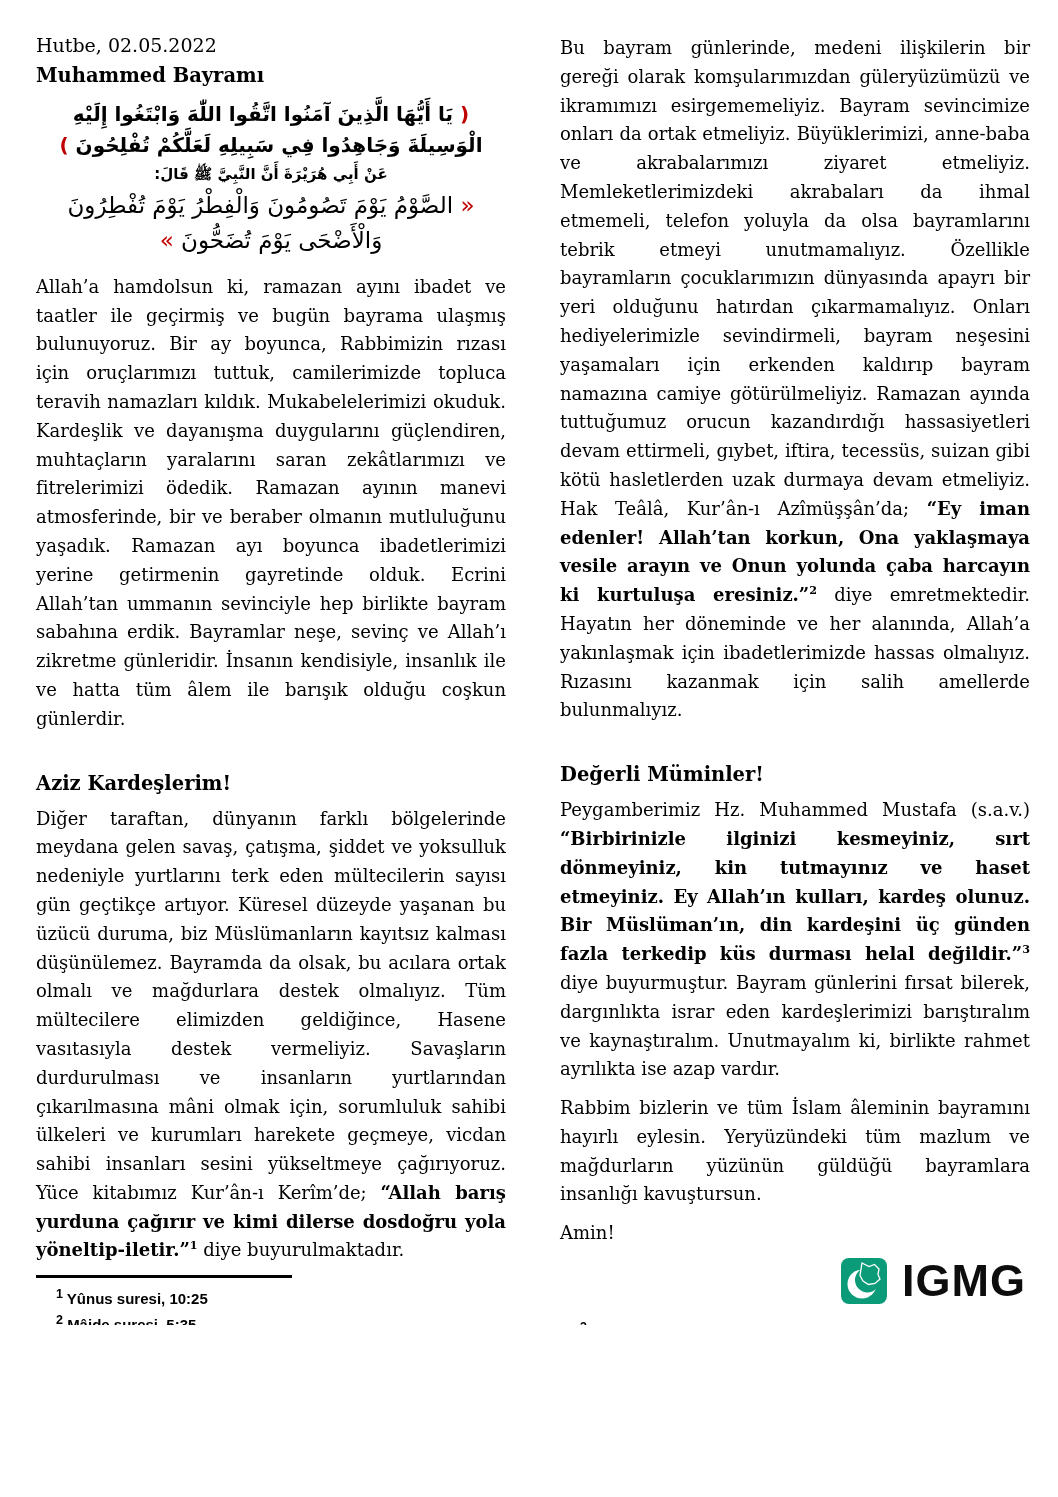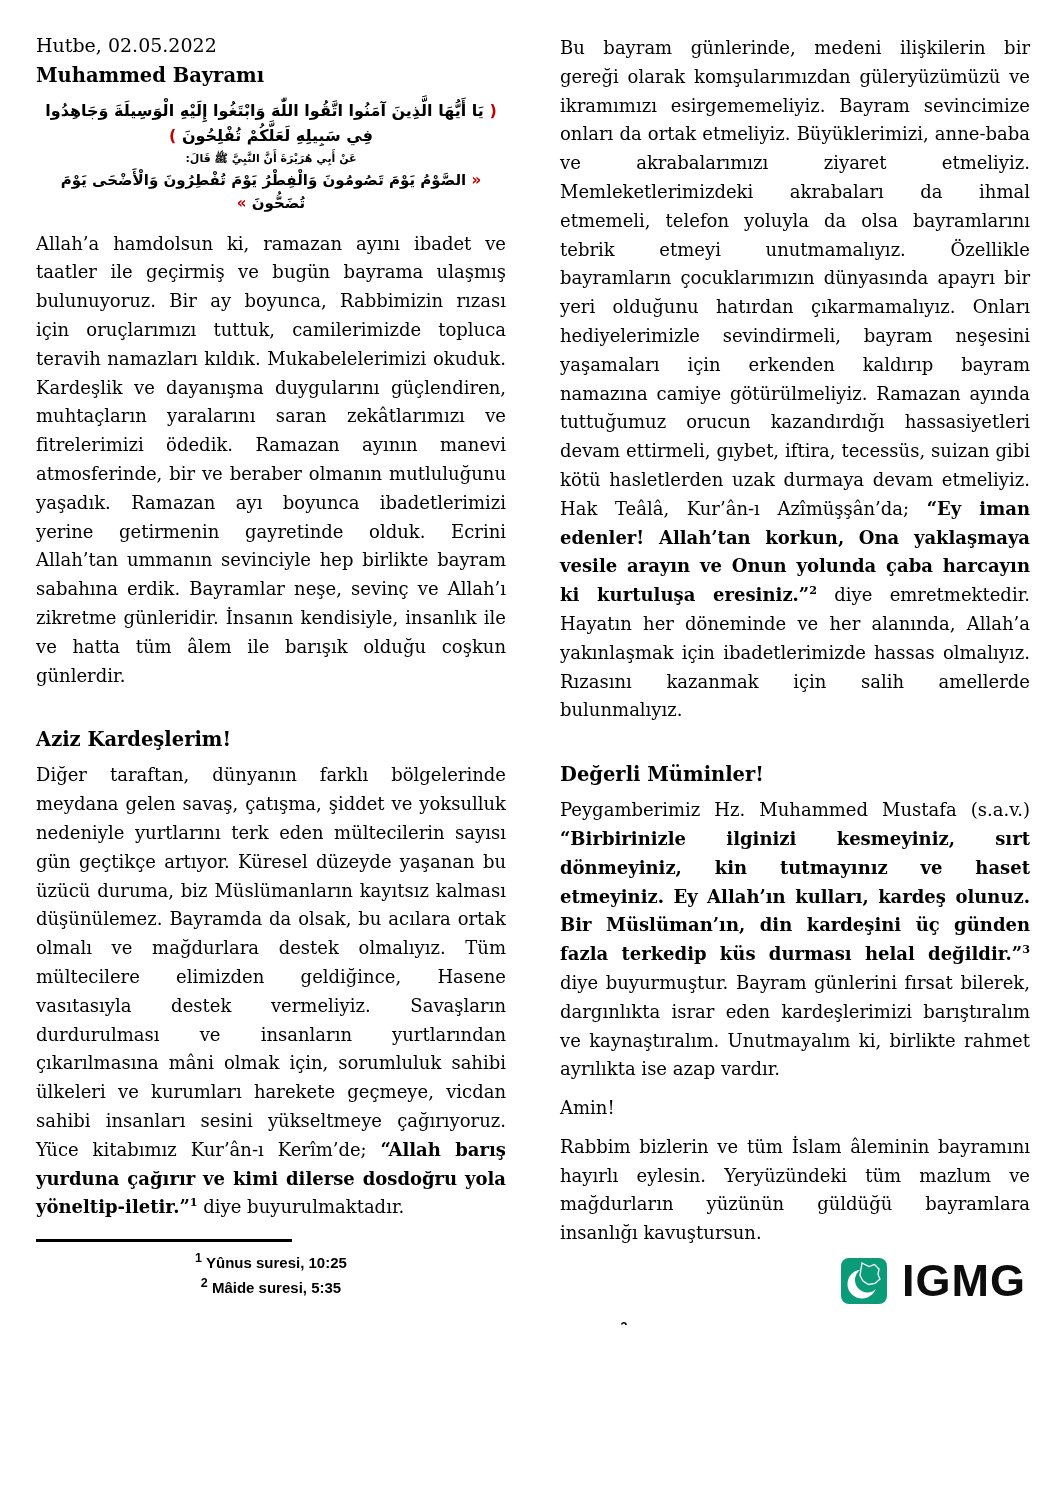--- a/index.html
+++ b/index.html
@@ -13,31 +13,31 @@
   }
   .col { flex:1 1 0; display:flex; flex-direction:column; min-width:0; }
   .body-text {
     font-size:18px; line-height:1.6; text-align:justify; margin:0 0 10px 0;
   }
   .doc-date { font-size:19px; margin:0 0 8px 0; text-align:left; }
   .doc-title { font-size:19.5px; font-weight:bold; margin:0 0 10px 0; text-align:left; }
   .section-heading { font-size:19.5px; font-weight:bold; margin:28px 0 10px 0; text-align:left; }
   .section-heading.first { margin-top:0; }
   .arabic { direction:rtl; text-align:center; font-family:"DejaVu Sans", sans-serif; margin:2px 0 14px 0; }
-  .arabic-verse   { font-size:16px; font-weight:bold; line-height:1.55; margin-bottom:0; }
-  .arabic-narrator{ font-size:11px; font-weight:bold; line-height:1.5; margin:2px 0; }
-  .arabic-hadith  { font-size:15px; font-weight:bold; line-height:1.55; }
+  .arabic-verse   { font-size:20px; font-weight:bold; line-height:1.55; margin-bottom:0; }
+  .arabic-narrator{ font-size:15px; font-weight:bold; line-height:1.5; margin:2px 0; }
+  .arabic-hadith  { font-size:23px; font-weight:normal; line-height:1.55; }
   .red { color:#C00000; }
   .bold-quote { font-weight:bold; }
   sup.fnref { font-weight:bold; font-size:0.62em; }
   .fn-block { margin-top:auto; }
   .fn-rule { width:256px; border:none; border-top:3px solid #000; margin:0 0 7px 0; }
   .footnotes {
     font-family:"Liberation Sans", sans-serif;
-    font-size:15px; line-height:1.55; font-weight:600; text-align:center;
+    font-size:15px; line-height:1.55; font-weight:600; text-align:left;margin-left:20px;
   }
   .footnote-line { margin:0; }
   .logo-row {
     margin-top:auto; display:flex; justify-content:flex-end; align-items:center;
     gap:15px; margin-bottom:14px; padding-right:4px;
   }
   .logo-text {
     font-family:"Liberation Sans", sans-serif; font-weight:900;
     font-size:45px; line-height:0.9; letter-spacing:1px; color:#0d0d0d;
   }
@@ -78,22 +78,22 @@
         <p class="footnote-line"><sup>2</sup> <span>Mâide suresi, 5:35</span></p>
       </div>
     </div>
   </div>
 
   <div class="col">
     <p class="body-text"><span>Bu bayram günlerinde, medeni ilişkilerin bir gereği olarak komşularımızdan güleryüzümüzü ve ikramımızı esirgememeliyiz. Bayram sevincimize onları da ortak etmeliyiz. Büyüklerimizi, anne-baba ve akrabalarımızı ziyaret etmeliyiz. Memleketlerimizdeki akrabaları da ihmal etmemeli, telefon yoluyla da olsa bayramlarını tebrik etmeyi unutmamalıyız. Özellikle bayramların çocuklarımızın dünyasında apayrı bir yeri olduğunu hatırdan çıkarmamalıyız. Onları hediyelerimizle sevindirmeli, bayram neşesini yaşamaları için erkenden kaldırıp bayram namazına camiye götürülmeliyiz. Ramazan ayında tuttuğumuz orucun kazandırdığı hassasiyetleri devam ettirmeli, gıybet, iftira, tecessüs, suizan gibi kötü hasletlerden uzak durmaya devam etmeliyiz. Hak Teâlâ, Kur’ân-ı Azîmüşşân’da; </span><span class="bold-quote">“Ey iman edenler! Allah’tan korkun, Ona yaklaşmaya vesile arayın ve Onun yolunda çaba harcayın ki kurtuluşa eresiniz.”</span><sup class="fnref">2</sup><span> diye emretmektedir. Hayatın her döneminde ve her alanında, Allah’a yakınlaşmak için ibadetlerimizde hassas olmalıyız. Rızasını kazanmak için salih amellerde bulunmalıyız.</span></p>
 
     <div class="section-heading">Değerli Müminler!</div>
     <p class="body-text"><span>Peygamberimiz Hz. Muhammed Mustafa (s.a.v.) </span><span class="bold-quote">“Birbirinizle ilginizi kesmeyiniz, sırt dönmeyiniz, kin tutmayınız ve haset etmeyiniz. Ey Allah’ın kulları, kardeş olunuz. Bir Müslüman’ın, din kardeşini üç günden fazla terkedip küs durması helal değildir.”</span><sup class="fnref">3</sup><span> diye buyurmuştur. Bayram günlerini fırsat bilerek, dargınlıkta israr eden kardeşlerimizi barıştıralım ve kaynaştıralım. Unutmayalım ki, birlikte rahmet ayrılıkta ise azap vardır.</span></p>
+    <p class="body-text">Rabbim bizlerin ve tüm İslam âleminin bayramını hayırlı eylesin. Yeryüzündeki tüm mazlum ve mağdurların yüzünün güldüğü bayramlara insanlığı kavuştursun.</p>
     <p class="body-text">Amin!</p>
-    <p class="body-text">Rabbim bizlerin ve tüm İslam âleminin bayramını hayırlı eylesin. Yeryüzündeki tüm mazlum ve mağdurların yüzünün güldüğü bayramlara insanlığı kavuştursun.</p>
 
     <div class="logo-row">
       <span style="display:inline-block; line-height:0;">
         <svg width="46" height="46" viewBox="0 0 46 46" xmlns="http://www.w3.org/2000/svg">
           <rect x="0" y="0" width="46" height="46" rx="8" fill="#0B9B78"></rect>
           <circle cx="21" cy="26" r="14.5" fill="#ffffff"></circle>
           <circle cx="26.5" cy="22" r="12.5" fill="#0B9B78"></circle>
           <path d="M21 5 l7 3.5 5.5 -2 4.5 4.5 -1 5.5 2 4.5 -5 4.5 -6.5 1 -5.5 -3.5 -3 -5.5 1 -6.5 z" fill="#0B9B78" stroke="#ffffff" stroke-width="1.3"></path>
         </svg>
       </span>

